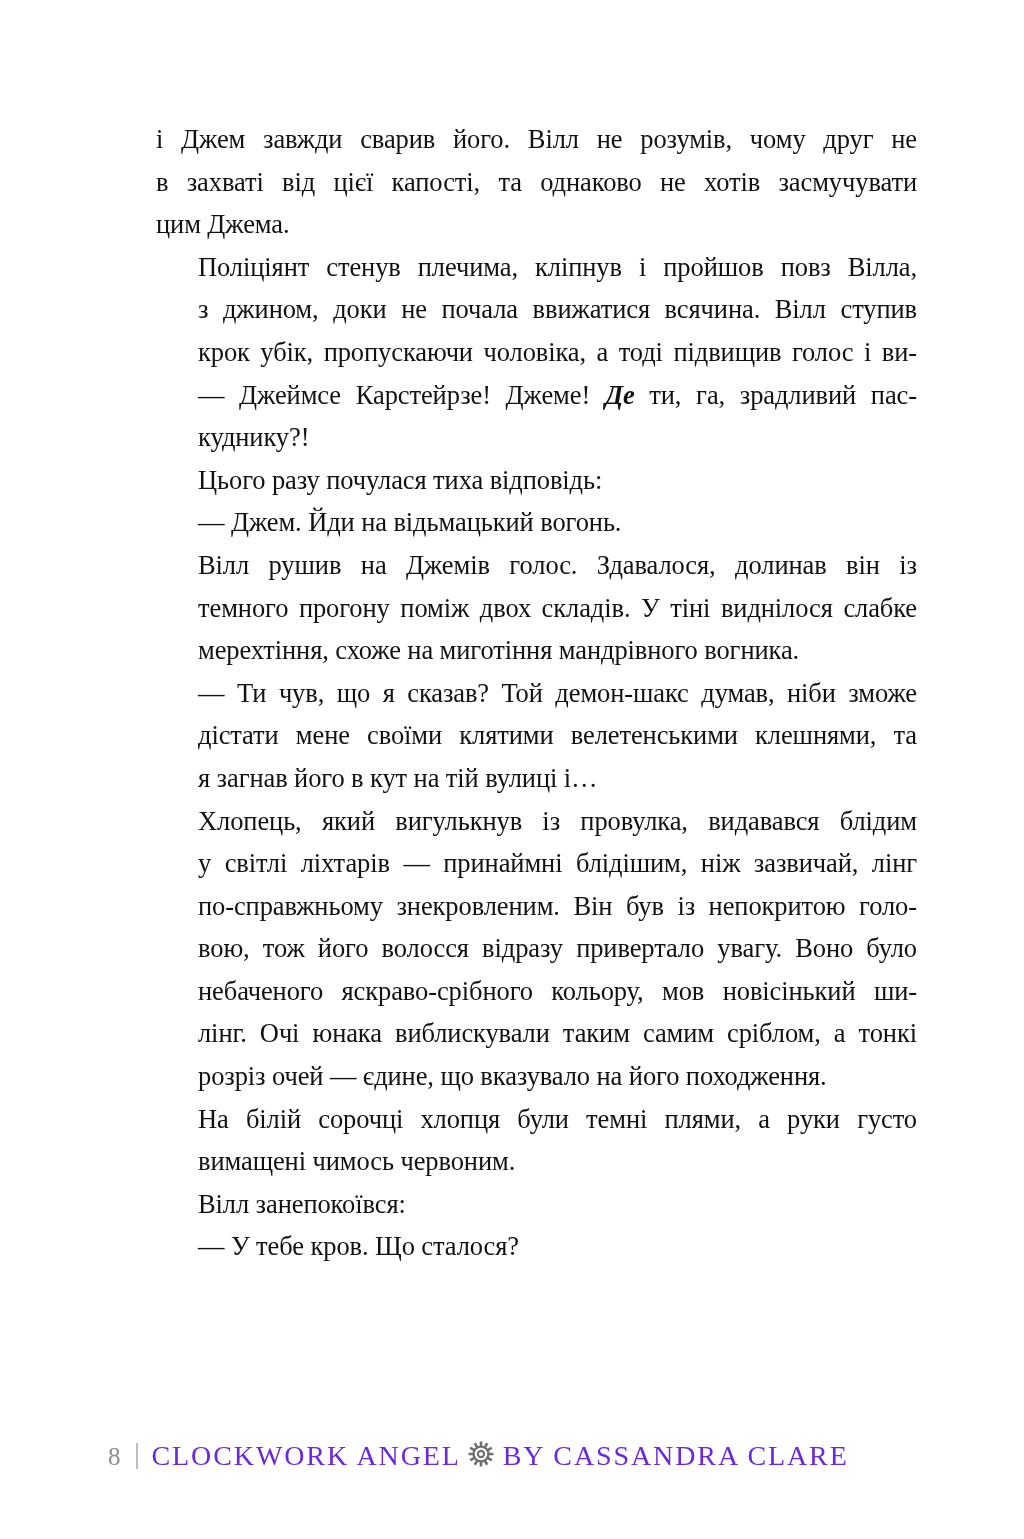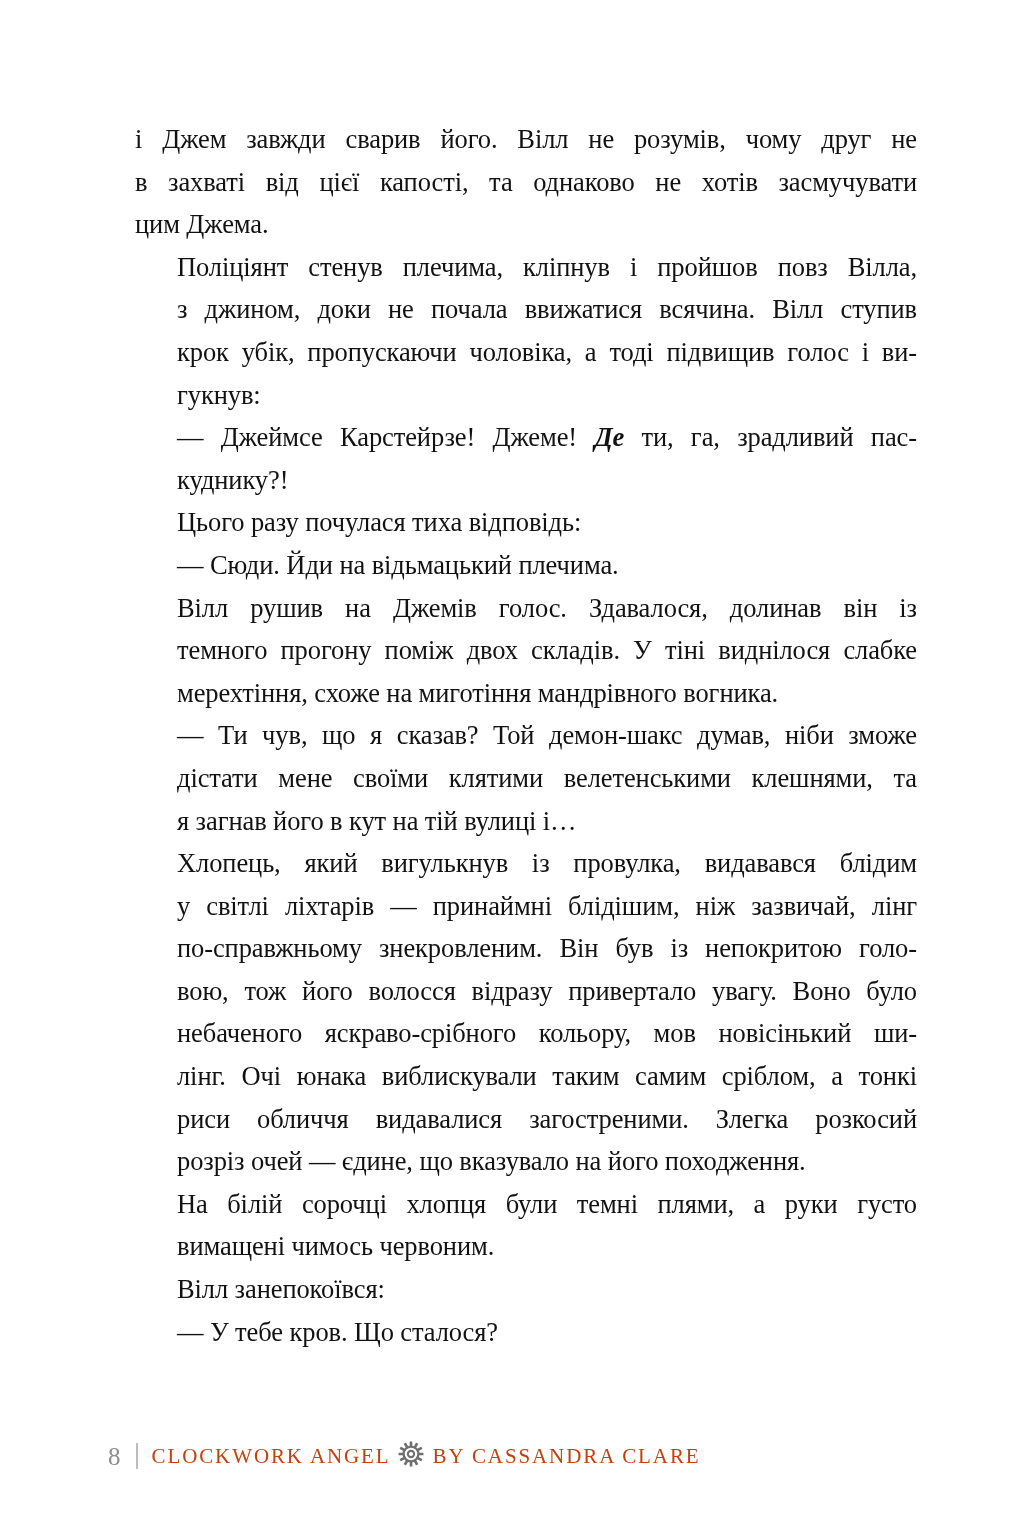--- a/index.html
+++ b/index.html
@@ -35,20 +35,21 @@
   }
   p.para.noindent {
     text-indent: 0;
   }
   
   .ln {
     display: block;
     text-align: justify;
     text-align-last: justify;
     white-space: nowrap;
+    margin-left: 21px;
   }
   .ln.last {
     text-align-last: left;
     white-space: normal;
   }
   .ln.ind {
     text-indent: 42px;
   }
   em.it {
     font-style: italic;
@@ -71,23 +72,23 @@
     line-height: 1;
   }
   .folio-rule {
     display: inline-block;
     width: 1.5px;
     height: 26px;
     background: #bdbdbd;
     margin: 0 14px 0 15px;
   }
   .runhead {
-    font-size: 21px;
+    font-size: 28px;
     letter-spacing: 1.9px;
-    color: #c2410c;
+    color: #6d28d9;
     line-height: 1;
     white-space: nowrap;
   }
   .gear-icon {
     display: inline-block;
     vertical-align: -5px;
     margin: 0 9px 0 7px;
   }
 </style>
 </head>
@@ -100,34 +101,33 @@
     <p class="para noindent">
       <span class="ln">і Джем завжди сварив його. Вілл не розумів, чому друг не</span>
       <span class="ln">в захваті від цієї капості, та однаково не хотів засмучувати</span>
       <span class="ln last">цим Джема.</span>
     </p>
 
     <p class="para">
       <span class="ln ind">Поліціянт стенув плечима, кліпнув і пройшов повз Вілла,</span>
       <span class="ln">з джином, доки не почала ввижатися всячина. Вілл ступив</span>
       <span class="ln">крок убік, пропускаючи чоловіка, а тоді підвищив голос і ви-</span>
-      <span class="ln last">гукнув:</span>
     </p>
 
     <p class="para">
       <span class="ln ind">— Джеймсе Карстейрзе! Джеме! <em class="it">Де</em> ти, га, зрадливий пас-</span>
       <span class="ln last">куднику?!</span>
     </p>
 
     <p class="para">
       <span class="ln last ind">Цього разу почулася тиха відповідь:</span>
     </p>
 
     <p class="para">
-      <span class="ln last ind">— Сюди. Йди на відьмацький плечима.</span>
+      <span class="ln last ind">— Джем. Йди на відьмацький вогонь.</span>
     </p>
 
     <p class="para">
       <span class="ln ind">Вілл рушив на Джемів голос. Здавалося, долинав він із</span>
       <span class="ln">темного прогону поміж двох складів. У тіні виднілося слабке</span>
       <span class="ln last">мерехтіння, схоже на миготіння мандрівного вогника.</span>
     </p>
 
     <p class="para">
       <span class="ln ind">— Ти чув, що я сказав? Той демон-шакс думав, ніби зможе</span>
@@ -136,21 +136,20 @@
     </p>
 
 
     <p class="para">
       <span class="ln ind">Хлопець, який вигулькнув із провулка, видавався блідим</span>
       <span class="ln">у світлі ліхтарів — принаймні блідішим, ніж зазвичай, лінг</span>
       <span class="ln">по-справжньому знекровленим. Він був із непокритою голо-</span>
       <span class="ln">вою, тож його волосся відразу привертало увагу. Воно було</span>
       <span class="ln">небаченого яскраво-срібного кольору, мов новісінький ши-</span>
       <span class="ln">лінг. Очі юнака виблискували таким самим сріблом, а тонкі</span>
-      <span class="ln">риси обличчя видавалися загостреними. Злегка розкосий</span>
       <span class="ln last">розріз очей — єдине, що вказувало на його походження.</span>
     </p>
 
     <p class="para">
       <span class="ln ind">На білій сорочці хлопця були темні плями, а руки густо</span>
       <span class="ln last">вимащені чимось червоним.</span>
     </p>
 
     <p class="para">
       <span class="ln last ind">Вілл занепокоївся:</span>

